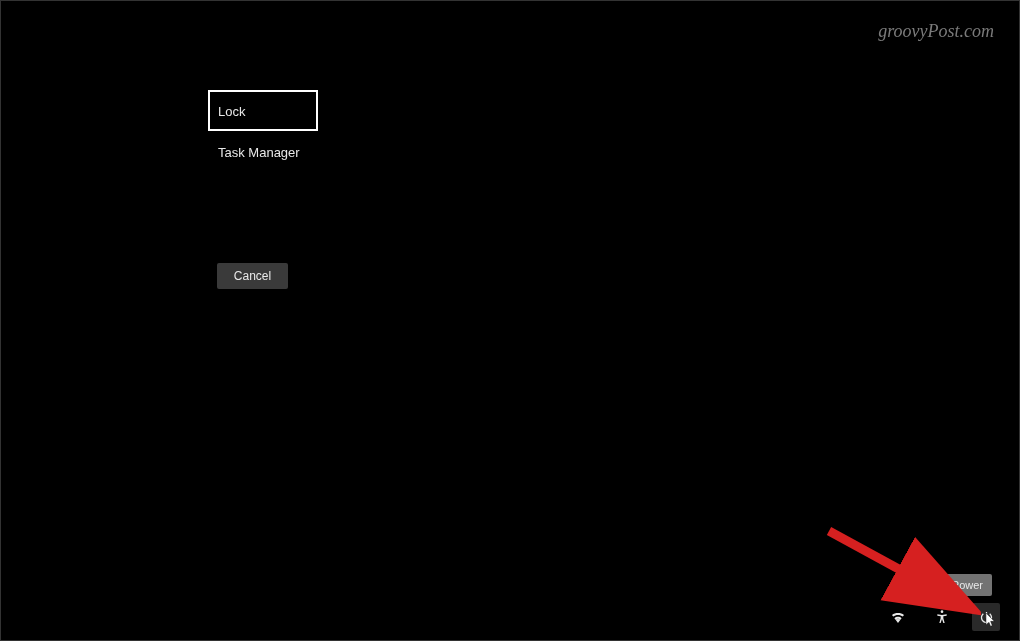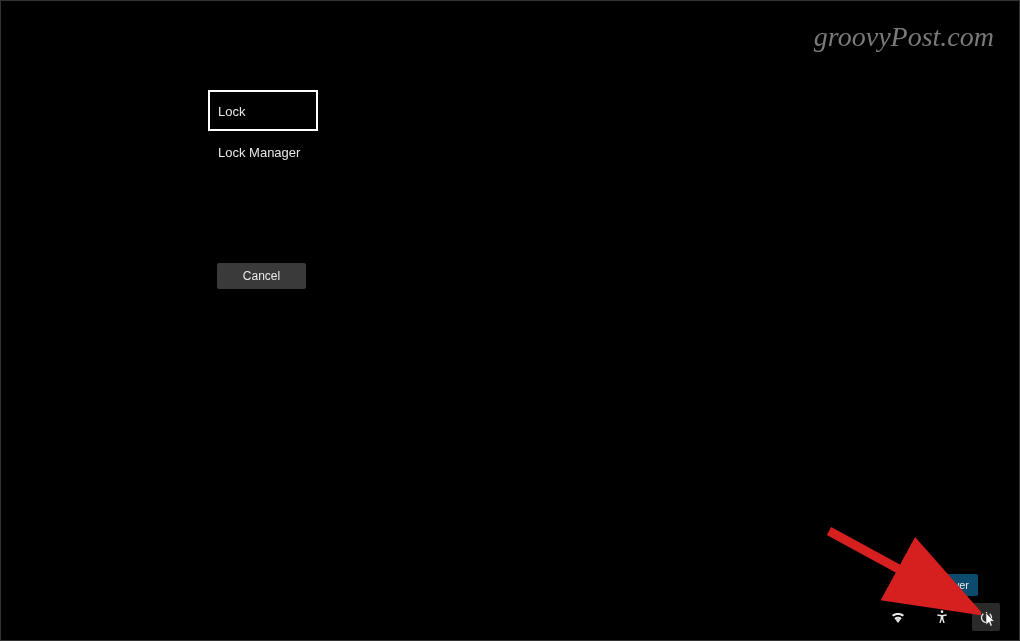--- a/index.html
+++ b/index.html
@@ -15,21 +15,21 @@
       font-family: "Segoe UI", Arial, sans-serif;
       overflow: hidden;
       border: 1px solid #333;
     }
     .watermark {
       position: absolute;
       top: 20px;
       right: 25px;
       color: #7a7a7a;
       font-family: Georgia, serif;
-      font-size: 28px;
+      font-size: 18px;
       font-style: italic;
     }
     .menu-list {
       position: absolute;
       left: 207px;
       top: 89px;
       display: flex;
       flex-direction: column;
     }
     .menu-item {
@@ -45,35 +45,35 @@
       margin-bottom: 2px;
     }
     .menu-item.tm {
       padding-top: 12px;
       padding-bottom: 14px;
     }
     .cancel-button {
       position: absolute;
       left: 216px;
       top: 262px;
-      width: 89px;
+      width: 71px;
       height: 26px;
       background: #3a3a3a;
       color: #e8e8e8;
       border: none;
       font-size: 12px;
       font-family: inherit;
       cursor: pointer;
       border-radius: 2px;
     }
     .tooltip {
       position: absolute;
-      right: 41px;
+      right: 27px;
       bottom: 44px;
-      background: #0c4a6e;
+      background: #737373;
       color: #e8e8e8;
       font-size: 11px;
       padding: 5px 9px;
       border-radius: 2px;
     }
     .tray {
       position: absolute;
       right: 19px;
       bottom: 9px;
       display: flex;
@@ -107,21 +107,21 @@
       pointer-events: none;
     }
   </style>
 </head>
 <body>
 
 <div class="watermark">groovyPost.com</div>
 
 <div class="menu-list">
   <div class="menu-item selected">Lock</div>
-  <div class="menu-item tm">Lock Manager</div>
+  <div class="menu-item tm">Task Manager</div>
 </div>
 
 <button class="cancel-button">Cancel</button>
 
 <div class="tooltip">Power</div>
 
 <div class="tray">
   <div class="tray-icon">
     <svg width="16" height="16" viewBox="0 0 24 24">
       <path d="M12 21l3.6-4.8c-1-.8-2.2-1.2-3.6-1.2s-2.6.4-3.6 1.2L12 21zm-7.2-9.6c2-1.6 4.5-2.4 7.2-2.4s5.2.8 7.2 2.4l1.8-2.4C18.5 7 15.4 6 12 6s-6.5 1-9 3l1.8 2.4zm3.6 4.8c1-1 2.3-1.5 3.6-1.5s2.6.5 3.6 1.5l1.8-2.4c-1.5-1.2-3.4-2-5.4-2s-3.9.8-5.4 2l1.8 2.4z"></path>

